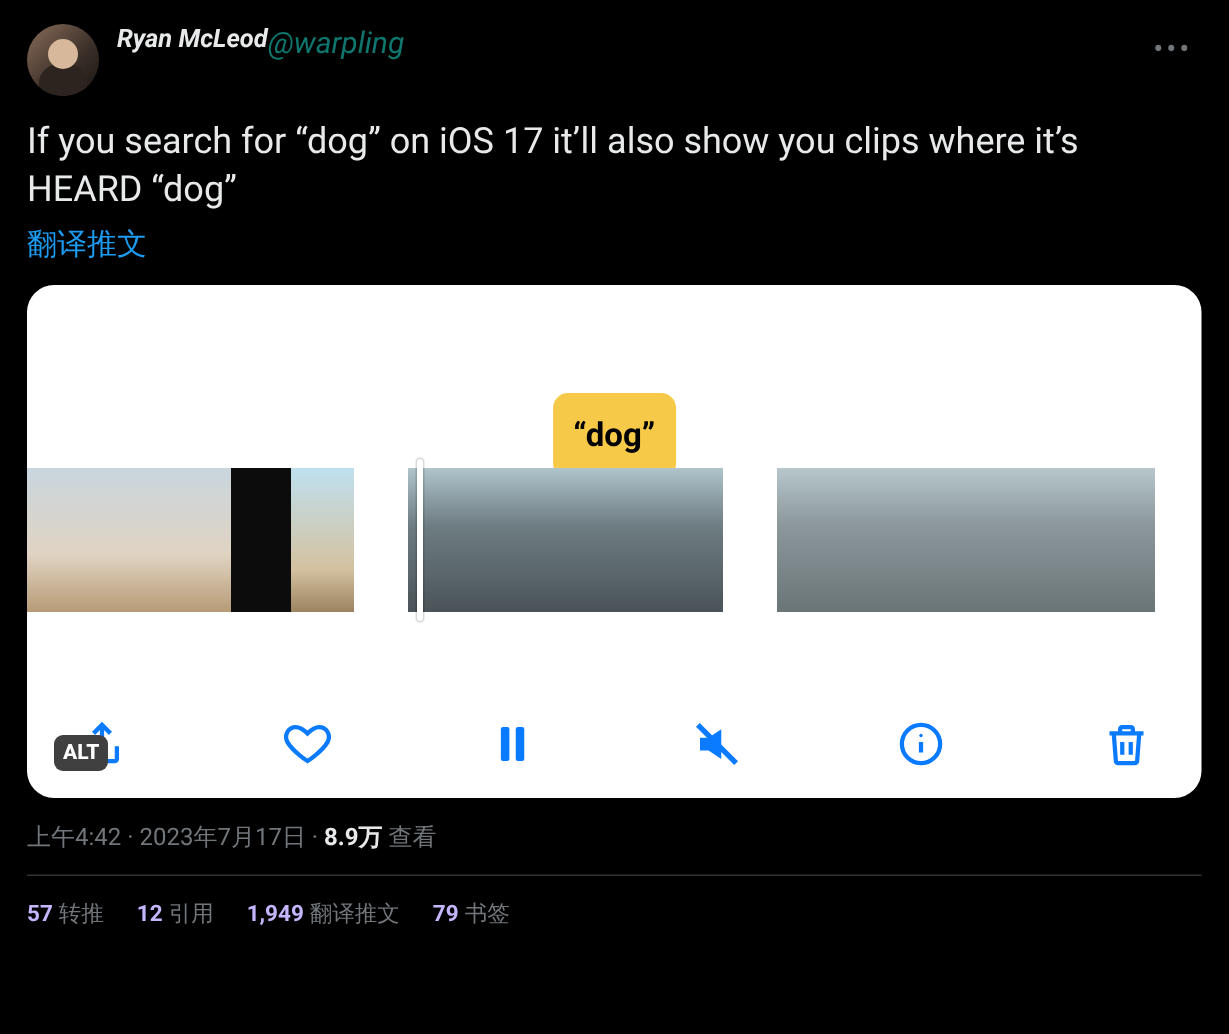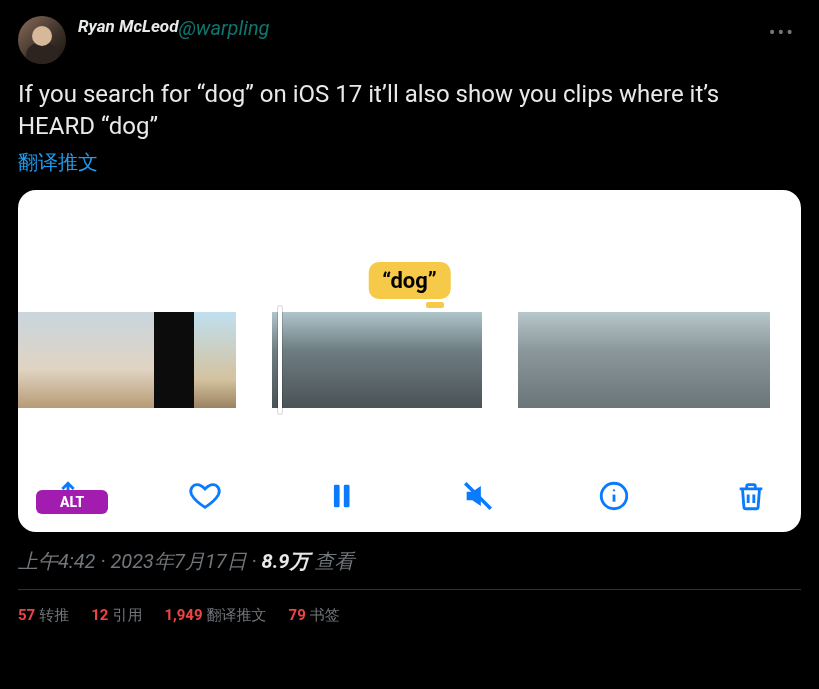--- a/index.html
+++ b/index.html
@@ -90,21 +90,21 @@
   }
   .bubble {
     position: absolute;
     left: 50%;
     transform: translateX(-50%);
     top: 72px;
     background: #f7c948;
     color: #000;
     font-weight: 700;
     font-size: 22px;
-    padding: 6px 14px;
+    padding: 16px 14px;
     border-radius: 10px;
   }
   .playhead-tick{
     position:absolute;
     left:50%;
     transform:translateX(16px);
     top:112px;
     width:18px; height:6px;
     background:#f7c948;
     border-radius:2px;
@@ -151,47 +151,46 @@
   .tb-btn {
     width: 44px; height: 44px;
     display:flex; align-items:center; justify-content:center;
     color:#0a7aff;
     cursor:pointer;
   }
   .tb-btn svg { width: 34px; height: 34px; stroke:#0a7aff; fill:none; stroke-width:2; }
   .alt-wrap{
     position:absolute;
     left:18px; bottom:18px;
-    background:#a21caf;
+    background:#404040;
     color:#fff;
     font-weight:800;
     font-size:14px;
-    padding:4px 24px;
+    padding:4px 6px;
     border-radius:6px;
     z-index:3;
   }
   .meta {
     margin-top: 16px;
     color:#71767b;
-    font-size:20px;
-    font-style:italic;
+    font-size:16px;
   }
   .meta .views-count{ color:#e7e9ea; font-weight:700; }
   .divider{
     margin-top:14px;
     border-top:1px solid #2f3336;
   }
   .stats{
     display:flex;
     gap:22px;
     padding:16px 0 12px 0;
     font-size:15px;
     color:#71767b;
   }
-  .stats .num{ color:#ef4444; font-weight:700; margin-right:4px;margin-top:33px;}
+  .stats .num{ color:#c4b5fd; font-weight:700; margin-right:4px;margin-top:33px;}
 </style>
 </head>
 <body>
 
 <div class="tweet">
   <div class="header">
     <div class="avatar"></div>
     <div class="names">
       <span class="display-name">Ryan McLeod</span>
       <span class="handle">@warpling</span>

